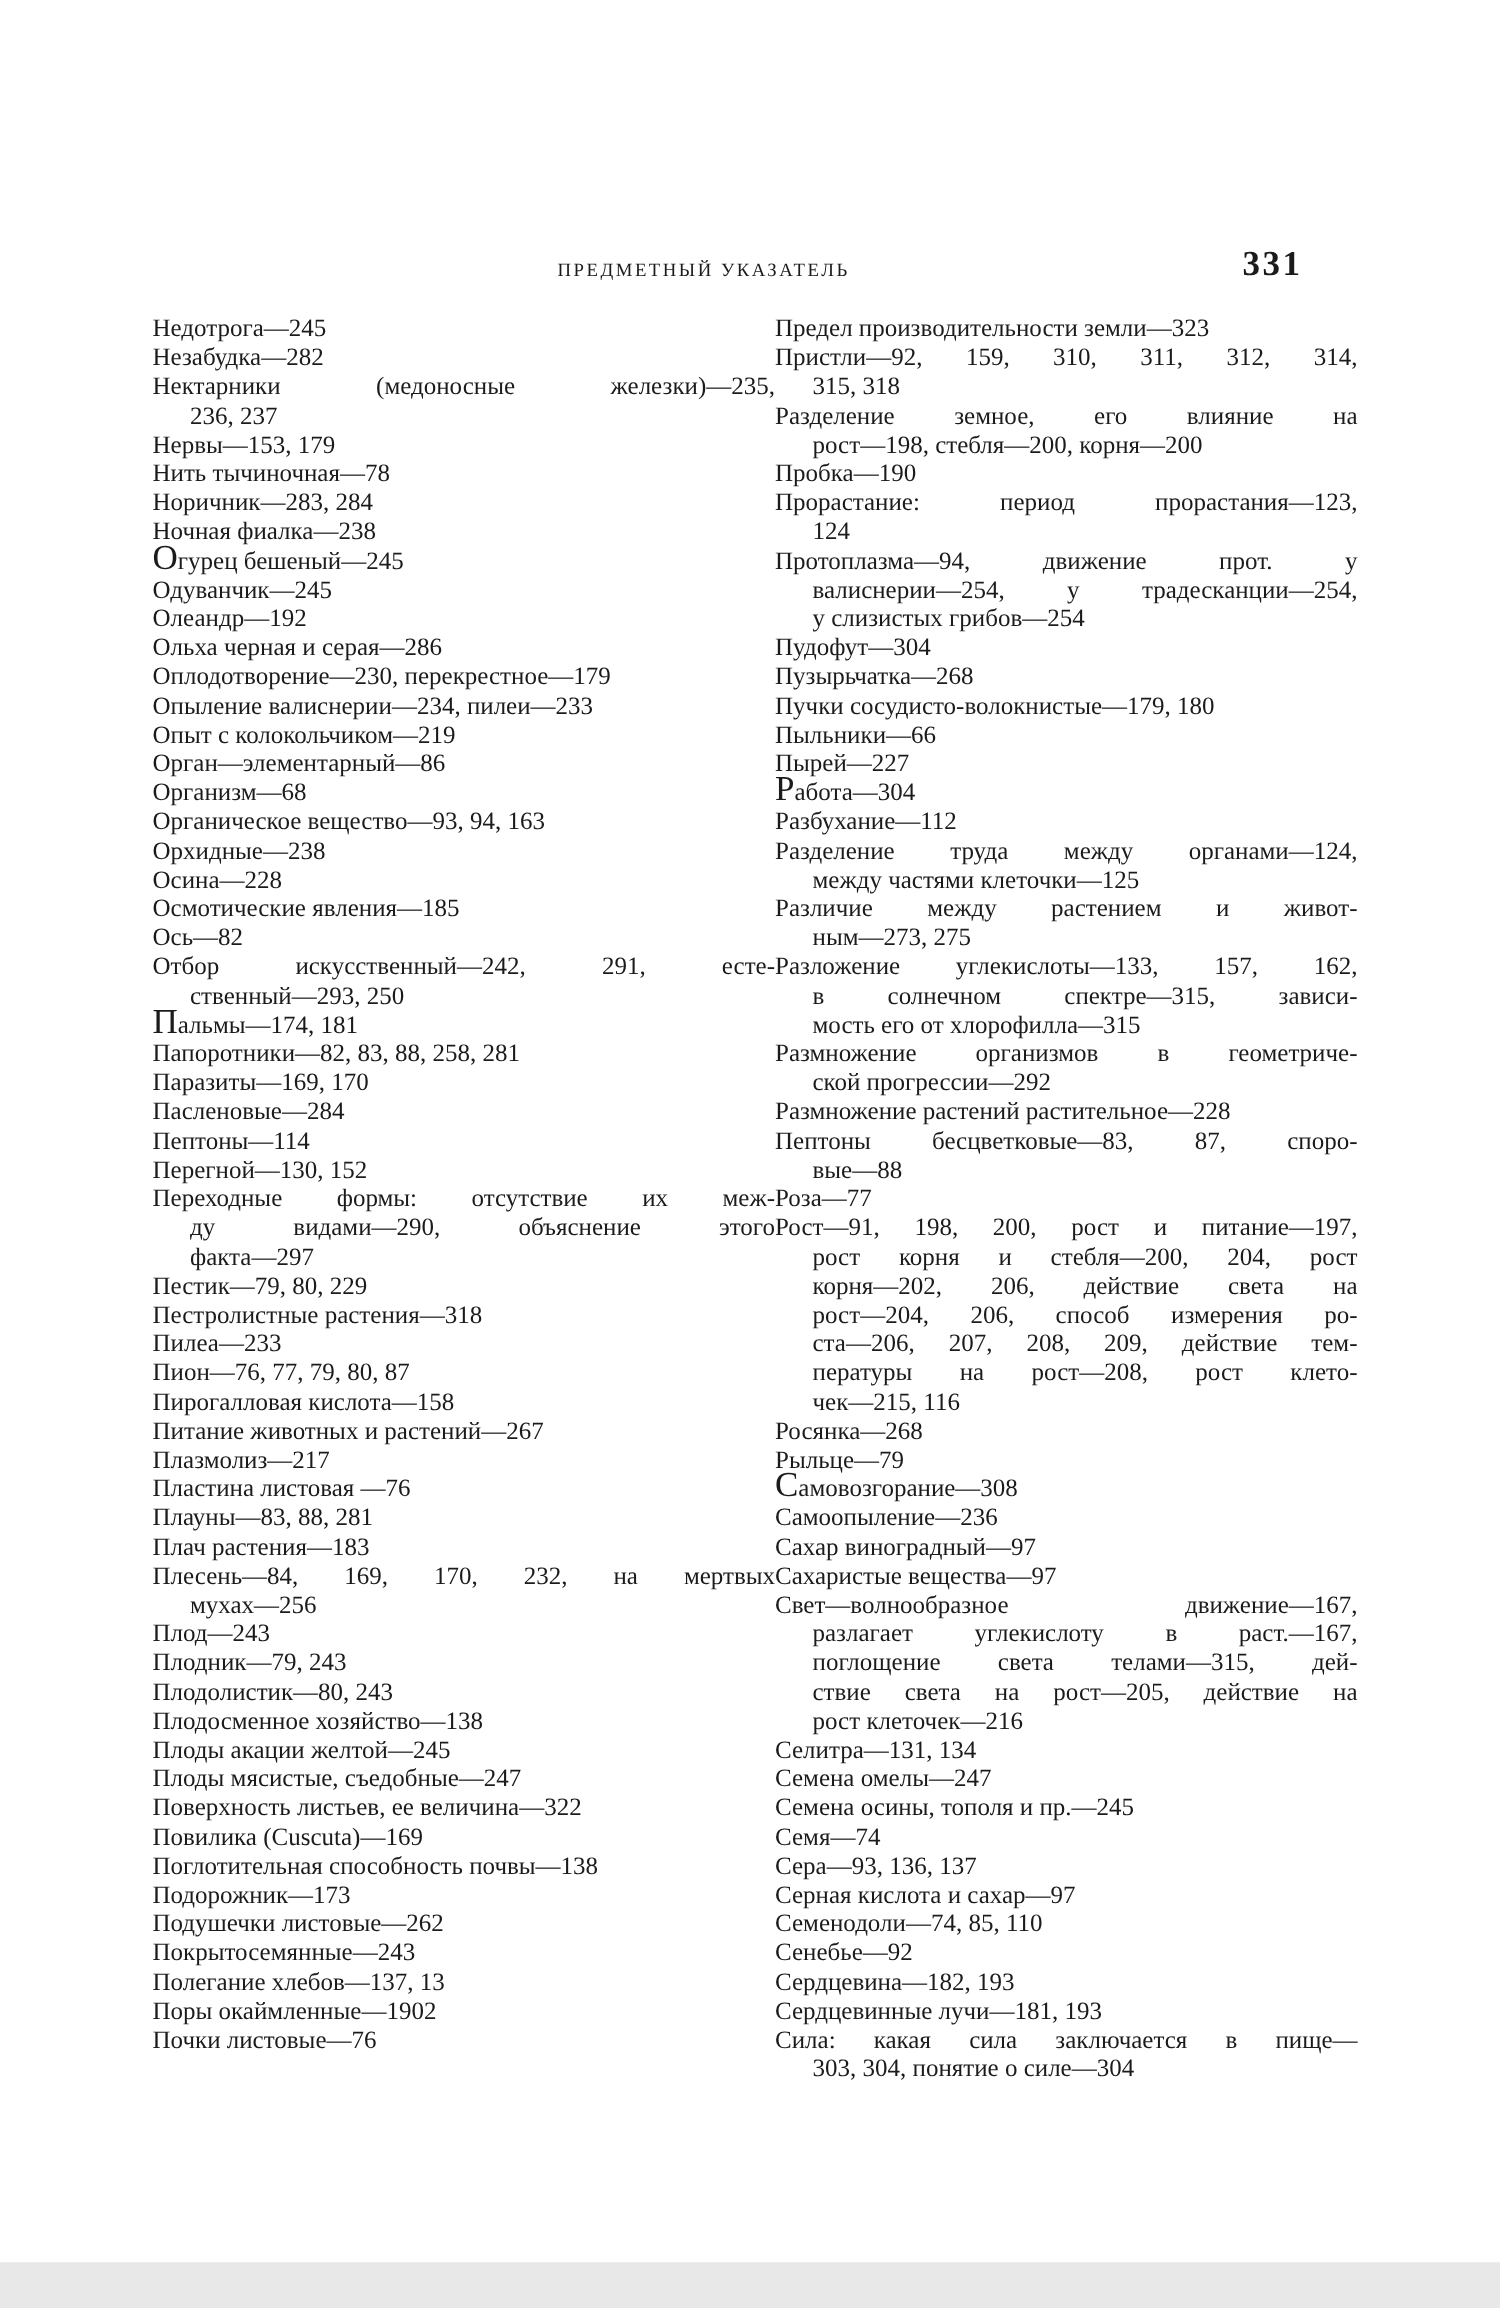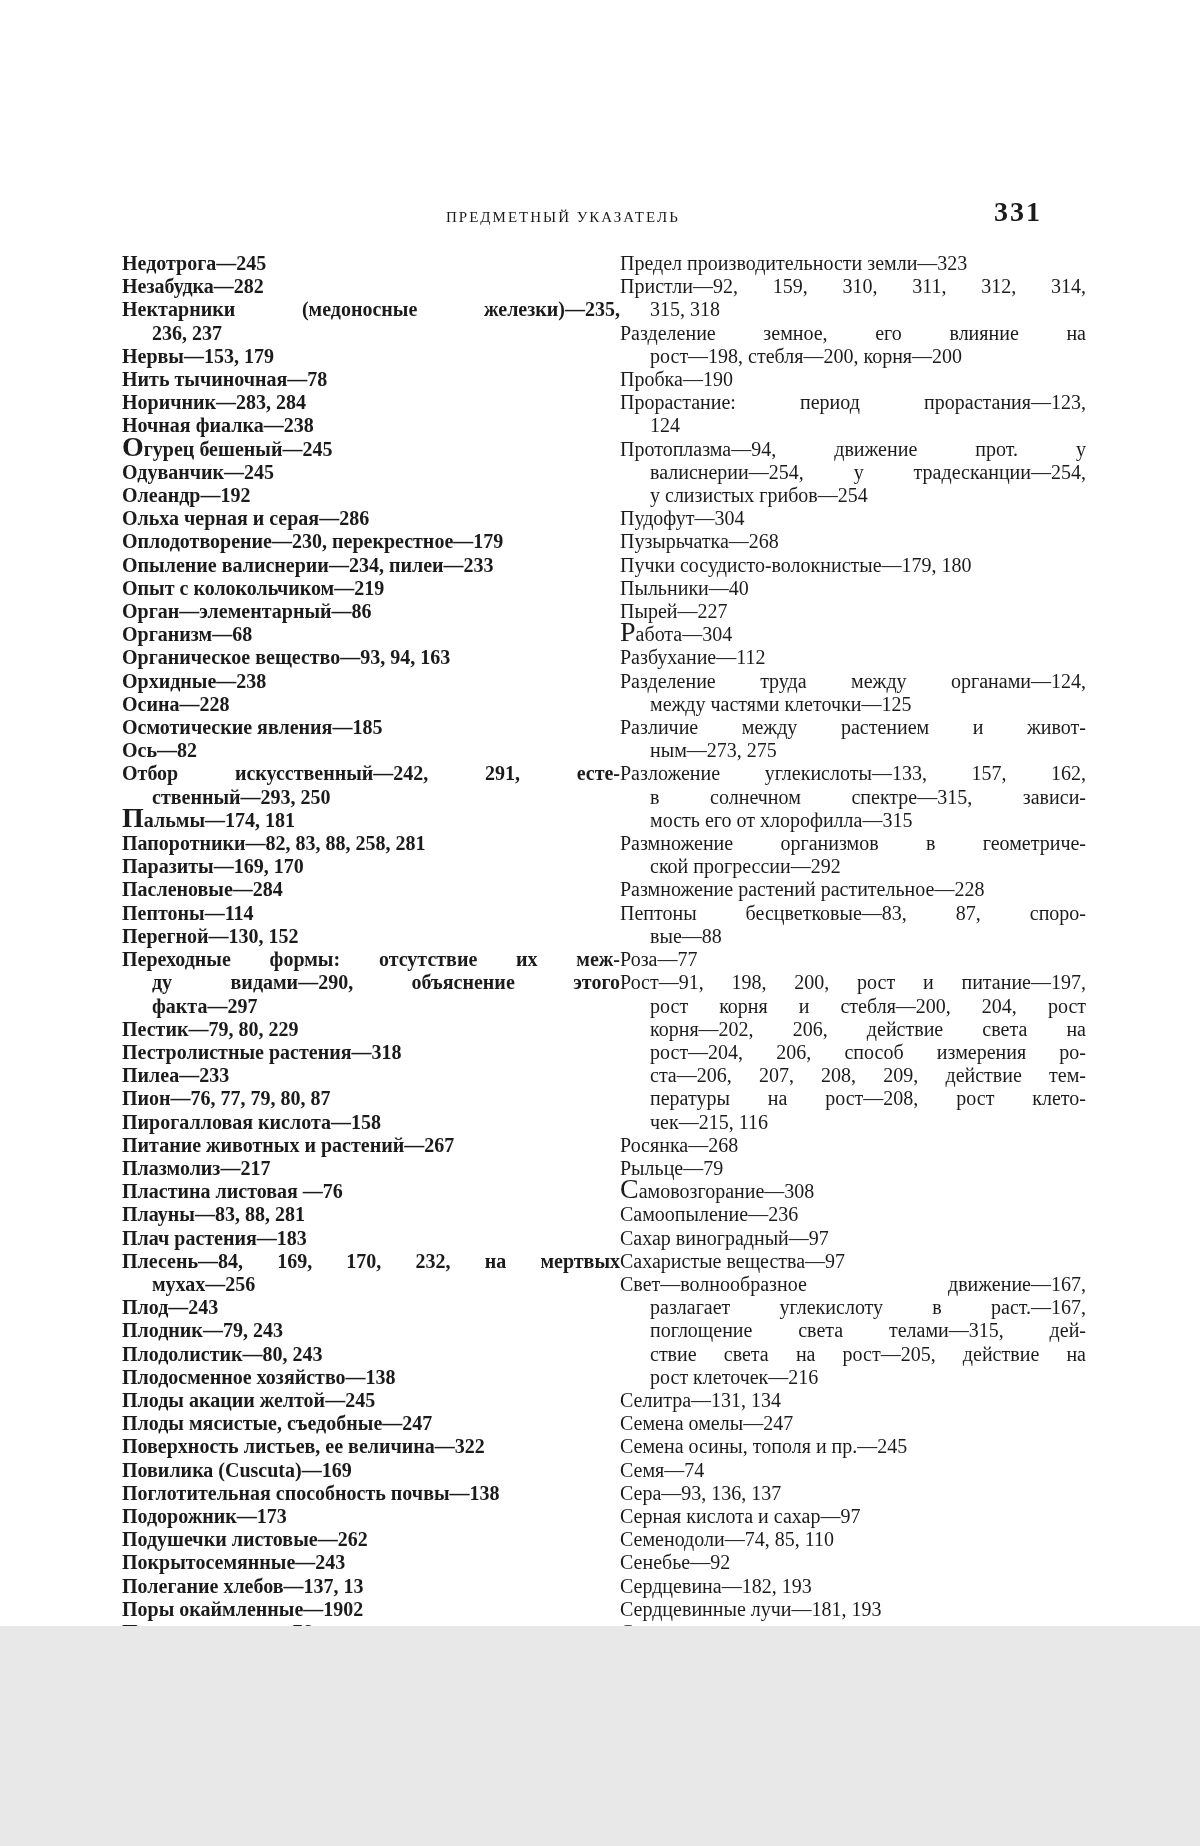--- a/index.html
+++ b/index.html
@@ -1,39 +1,39 @@
 <!DOCTYPE html>
 <html><head>
 <meta charset="utf-8">
 <style>
   html,body{margin:0;padding:0;background:#e8e8e8;}
   .page{
     position:relative;
-    width:1200px;height:1626px;
+    width:1200px;height:1810px;
     background:#ffffff;
     font-family:"Liberation Serif","DejaVu Serif",serif;
     color:#1b1b1b;
     overflow:hidden;
   }
   .header{position:absolute;top:0;left:0;width:100%;height:250px;}
   .title{
     position:absolute;left:446px;top:209px;
     font-size:15px;letter-spacing:2px;font-weight:400;
     white-space:nowrap;
   }
   .pagenum{
     position:absolute;left:994px;top:196px;
     font-size:28px;font-weight:700;letter-spacing:2px;
   }
   .columns{
     position:absolute;top:252px;left:122px;
     display:flex;align-items:flex-start;
   }
   .col{font-size:20px;line-height:23.2px;}
-  .col-left{width:498px;font-weight:bold;}
+  .col-left{width:498px;}
   .col-right{width:466px;}
   .entry{margin:0;}
   .entry.gap{}
   .ln{padding-left:30px;text-indent:-30px;white-space:normal;}
   .ln.cont{padding-left:60px;text-indent:-30px;}
   
   .ln.just{text-align:justify;text-align-last:justify;-moz-text-align-last:justify;}
   .cap{font-size:28px;line-height:0;}
 </style>
 </head>
@@ -244,21 +244,21 @@
         <div class="entry">
           <div class="ln">Пудофут—304</div>
         </div>
         <div class="entry">
           <div class="ln">Пузырьчатка—268</div>
         </div>
         <div class="entry">
           <div class="ln">Пучки сосудисто-волокнистые—179, 180</div>
         </div>
         <div class="entry">
-          <div class="ln">Пыльники—40</div>
+          <div class="ln">Пыльники—66</div>
         </div>
         <div class="entry">
           <div class="ln">Пырей—227</div>
         </div>
         <div class="entry gap">
           <div class="ln"><span class="cap">Р</span>абота—304</div>
         </div>
         <div class="entry">
           <div class="ln">Разбухание—112</div>
         </div>

